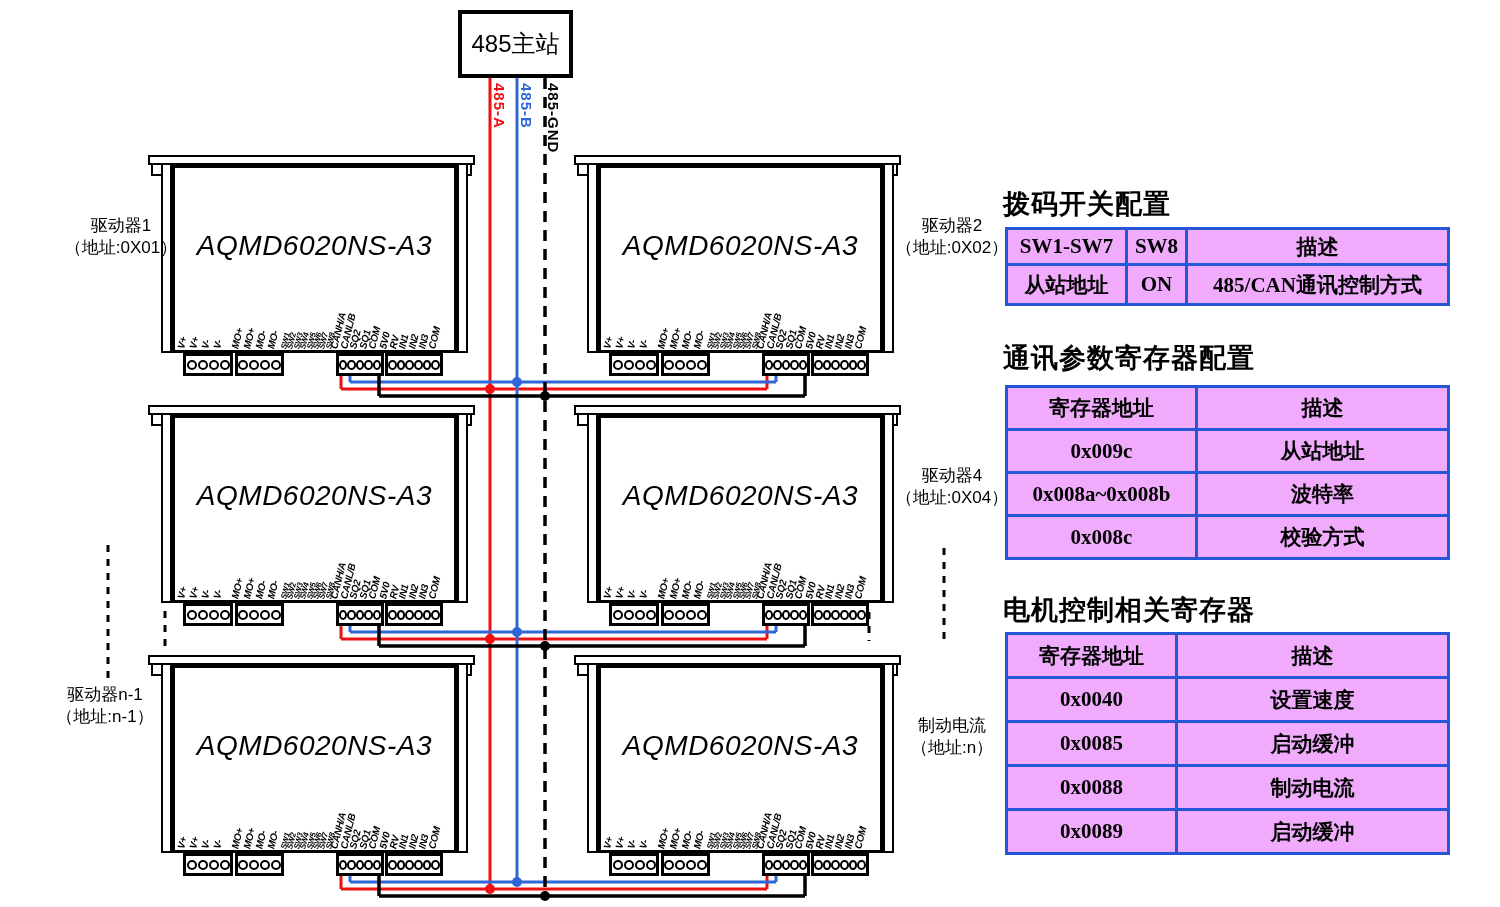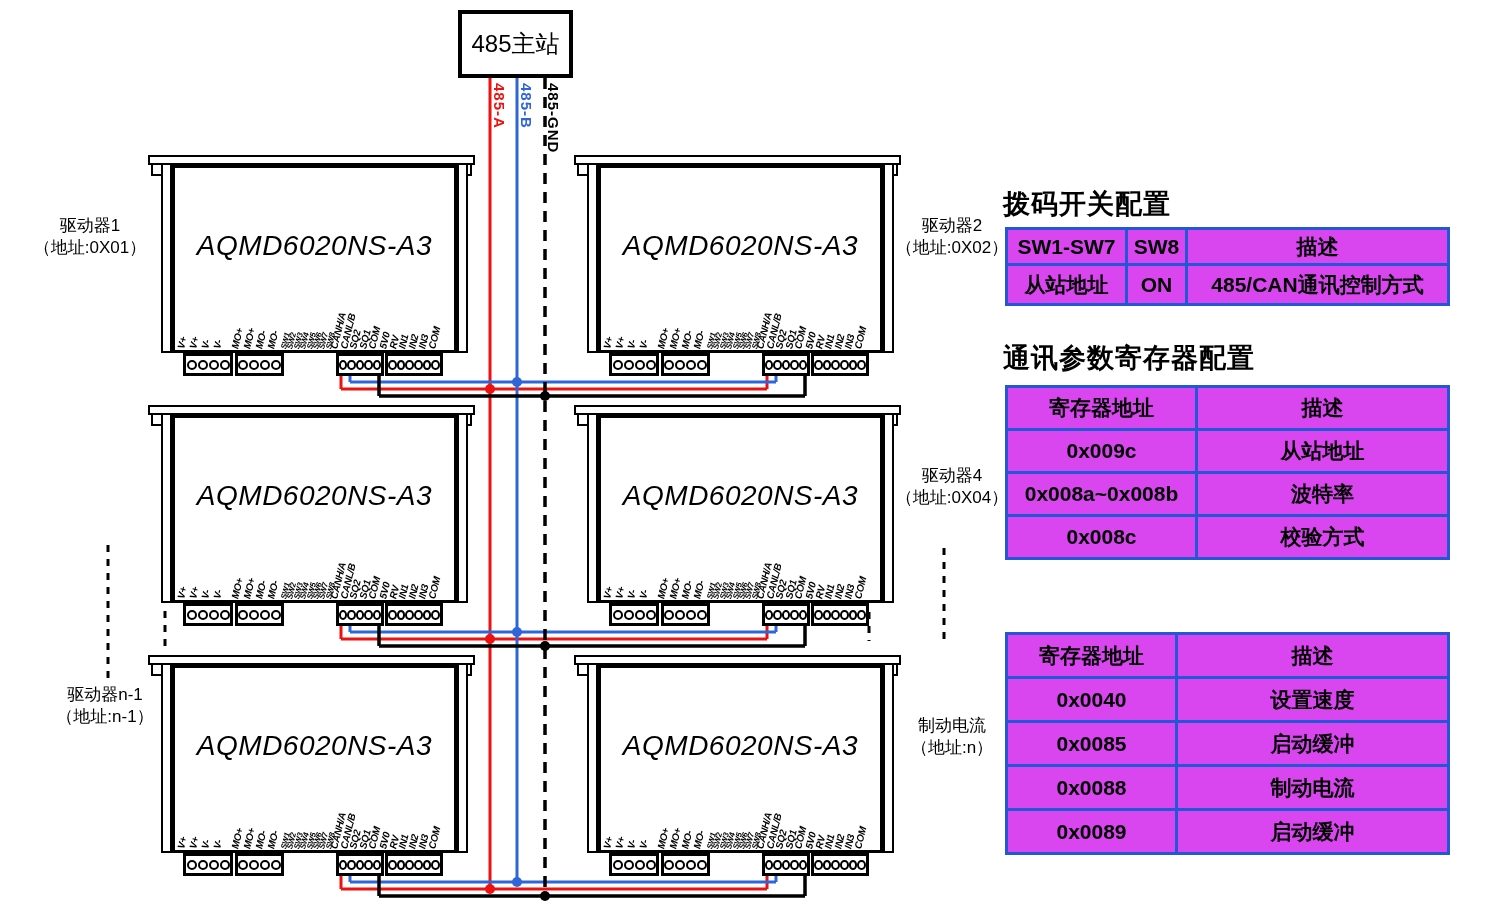--- a/index.html
+++ b/index.html
@@ -40,21 +40,21 @@
     white-space:nowrap;font-size:10px;font-weight:700;line-height:1;letter-spacing:-0.3px;}
   .pin-label.dip{font-size:8px;}
   .driver .block{position:absolute;top:198px;height:23px;border:3px solid #000;background:#fff;
     display:flex;align-items:center;justify-content:space-around;}
   .driver .hole{width:10px;height:10px;border:2px solid #000;border-radius:50%;background:#fff;}
 
   .drv-label{position:absolute;width:140px;text-align:center;font-size:17px;line-height:22px;z-index:2;}
 
   
   .tbl-title{position:absolute;font-size:27px;font-weight:700;letter-spacing:1px;z-index:2;}
-  table.cfg{position:absolute;border-collapse:collapse;table-layout:fixed;background:#d946ef;z-index:2;}
+  table.cfg{position:absolute;border-collapse:collapse;table-layout:fixed;background:#f0abfc;z-index:2;font-family:Liberation Serif, serif;}
   table.cfg th,table.cfg td{border:3px solid var(--tblue);text-align:center;vertical-align:middle;
     font-size:21px;font-weight:700;color:#000;padding:0 4px;}
   #table-0{left:1005px;top:227px;width:442px;}
   #table-0 th{height:36px;} #table-0 td{height:40px;}
   #table-1{left:1005px;top:385px;width:442px;}
   #table-1 th,#table-1 td{height:43px;}
   #table-2{left:1005px;top:632px;width:442px;}
   #table-2 th,#table-2 td{height:44px;}
   #title-0{left:1003px;top:186px;}
   #title-1{left:1003px;top:340px;}
@@ -159,20 +159,21 @@
           <td>0x008a~0x008b</td>
           <td>波特率</td>
         </tr>
         <tr>
           <td>0x008c</td>
           <td>校验方式</td>
         </tr>
       </tbody>
     </table>
 
+  <div class="tbl-title" id="title-2">电机控制相关寄存器</div>
   <table class="cfg" id="table-2">
       <colgroup>
         <col style="width: 170px;">
         <col style="width: 272px;">
       </colgroup>
       <thead>
         <tr>
           <th>寄存器地址</th>
           <th>描述</th>
         </tr>
@@ -257,21 +258,21 @@
         <div class="block" style="left: 237px; width: 58px;">
           <div class="hole"></div>
           <div class="hole"></div>
           <div class="hole"></div>
           <div class="hole"></div>
           <div class="hole"></div>
           <div class="hole"></div>
         </div>
       </div>
   </div>
-    <div class="drv-label" style="top: 215px; left: 20px;">
+    <div class="drv-label" style="top: 215px; left: 51px;">
       <div>驱动器1</div>
       <div>（地址:0X01）</div>
     </div>
     <div class="driver" style="left: 574px; top: 155px;">
     <div class="flange"></div>
     <div class="foot foot-l"></div>
     <div class="foot foot-r"></div>
     <div class="wall wall-l"></div>
     <div class="wall wall-r"></div>
     <div class="dbody"></div>

